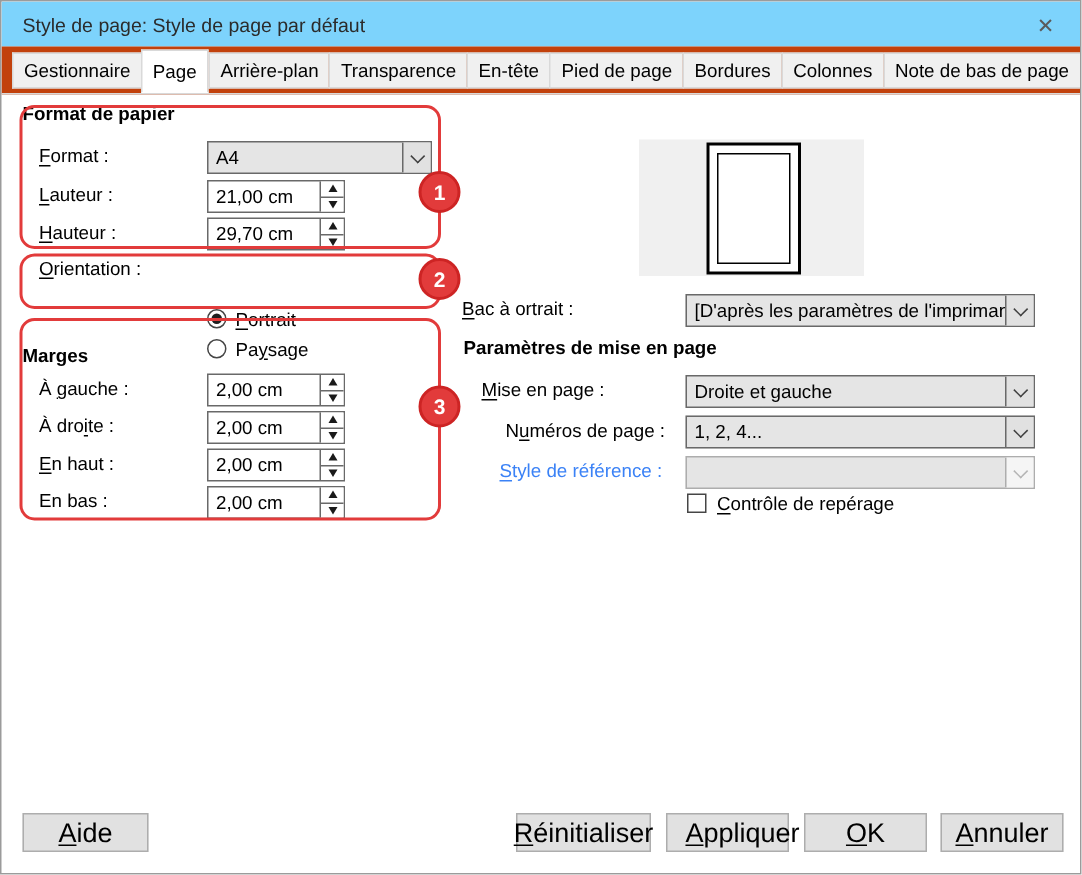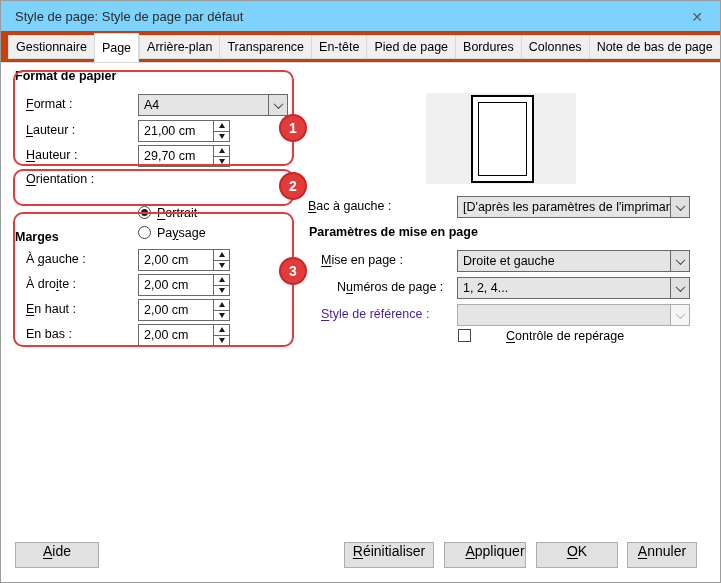--- a/index.html
+++ b/index.html
@@ -41,33 +41,33 @@
   .spinner { width:16px; border-left:1px solid #696969; display:flex; flex-direction:column; }
   .spinner .sbtn { flex:1; display:flex; align-items:center; justify-content:center; background:#fff; }
   .spinner .sbtn.down { border-top:1px solid #696969; }
   .tri-up { width:0; height:0; border-left:3.5px solid transparent; border-right:3.5px solid transparent; border-bottom:5px solid #1a1a1a; }
   .tri-down { width:0; height:0; border-left:3.5px solid transparent; border-right:3.5px solid transparent; border-top:5px solid #1a1a1a; }
   .radio-row { position:absolute; display:flex; align-items:center; height:15px;margin-top:34px; }
   .radio { width:13px; height:13px; border:1px solid #464646; border-radius:50%; background:#fff;
     display:flex; align-items:center; justify-content:center; margin-right:6px; }
   .radio.sel::after { content:""; width:7px; height:7px; background:#1f1f1f; border-radius:50%; }
   .checkbox { width:13px; height:13px; border:1px solid #464646; background:#fff; display:inline-block; }
-  .disabled-text { color:#4c1d95; }
+  .disabled-text { color:#3b82f6;margin-left:12px; }
   
   .preview { position:absolute; left:425px; top:92px; width:150px; height:91px; background:#f0f0f0; }
   .page-outer { position:absolute; left:45px; top:2px; width:63px; height:88px; background:#fff; border:2px solid #000; }
   .page-inner { position:absolute; left:5px; top:5px; right:5px; bottom:5px; border:1px solid #000; background:#fff; }
   
   .ann-box { position:absolute; border:2px solid #e23b3b; border-radius:10px; pointer-events:none; }
   .ann-badge { position:absolute; width:28px; height:28px; border-radius:50%; background:#e23b3b;
     border:2px solid #cd2424; color:#fff; font-weight:bold; font-size:14px;
     display:flex; align-items:center; justify-content:center; }
   
   .btn { position:absolute; height:26px; background:#e1e1e1; border:1px solid #adadad;
-    display:flex; align-items:flex-start; justify-content:center; font-size:14px; cursor:default; }
+    display:flex; align-items:center; justify-content:center; font-size:18px; cursor:default; }
 </style>
 </head>
 <body>
 
 <div class="dialog">
 
   <div class="titlebar">
     <span class="title">Style de page: Style de page par défaut</span>
     <span class="close-btn">✕</span>
   </div>
@@ -183,21 +183,21 @@
         </div>
     </div>
   </div>
 
   <div class="preview">
     <div class="page-outer">
       <div class="page-inner"></div>
     </div>
   </div>
 
-  <div class="lbl" style="left:307px; top:198px;"><span></span><span class="u">B</span><span>ac à gauche :</span></div>
+  <div class="lbl" style="left:307px; top:198px;"><span></span><span class="u">B</span><span>ac à ortrait :</span></div>
   <div class="combo" style="left:456px; top:195px; width:233px;">
     <div class="val">[D'après les paramètres de l'imprimante]</div>
     <div class="arrowbox">
         <span class="chev"></span>
       </div>
   </div>
 
   <div class="grouptitle" style="left:308px; top:224px;">Paramètres de mise en page</div>
 
   <div class="lbl" style="left:320px; top:252px;"><span></span><span class="u">M</span><span>ise en page :</span></div>
@@ -217,21 +217,21 @@
   </div>
 
   <div class="lbl disabled-text" style="left:320px; top:306px;"><span></span><span class="u">S</span><span>tyle de référence :</span></div>
   <div class="combo disabled" style="left:456px; top:303px; width:233px;">
     <div class="val"></div>
     <div class="arrowbox">
         <span class="chev"></span>
       </div>
   </div>
 
-  <div class="lbl" style="left:457px; top:328px; display:flex; align-items:flex-start;gap:28px;">
+  <div class="lbl" style="left:457px; top:328px; display:flex; align-items:flex-start;">
     <span class="checkbox" style="margin-right:7px;"></span>
     <span><span></span><span class="u">C</span><span>ontrôle de repérage</span></span>
   </div>
 
   <div class="ann-box" style="left:12px; top:69px; width:281px; height:96px;"></div>
   <div class="ann-box" style="left:12px; top:168px; width:281px; height:37px;"></div>
   <div class="ann-box" style="left:12px; top:211px; width:281px; height:135px;"></div>
   <div class="ann-badge" style="left:278px; top:113px;">1</div>
   <div class="ann-badge" style="left:278px; top:171px;">2</div>
   <div class="ann-badge" style="left:278px; top:256px;">3</div>
@@ -241,17 +241,17 @@
     </div>
   <div class="btn" style="left:343px; top:541px; width:90px;">
       <span><span></span><span class="u">R</span><span>éinitialiser</span></span>
     </div>
   <div class="btn" style="left:443px; top:541px; width:82px;padding-left:20px;">
       <span><span></span><span class="u">A</span><span>ppliquer</span></span>
     </div>
   <div class="btn" style="left:535px; top:541px; width:82px;">
       <span><span></span><span class="u">O</span><span>K</span></span>
     </div>
-  <div class="btn" style="left:626px; top:541px; width:70px;">
+  <div class="btn" style="left:626px; top:541px; width:82px;">
       <span><span></span><span class="u">A</span><span>nnuler</span></span>
     </div>
 
 </div>
 
 </body></html>

